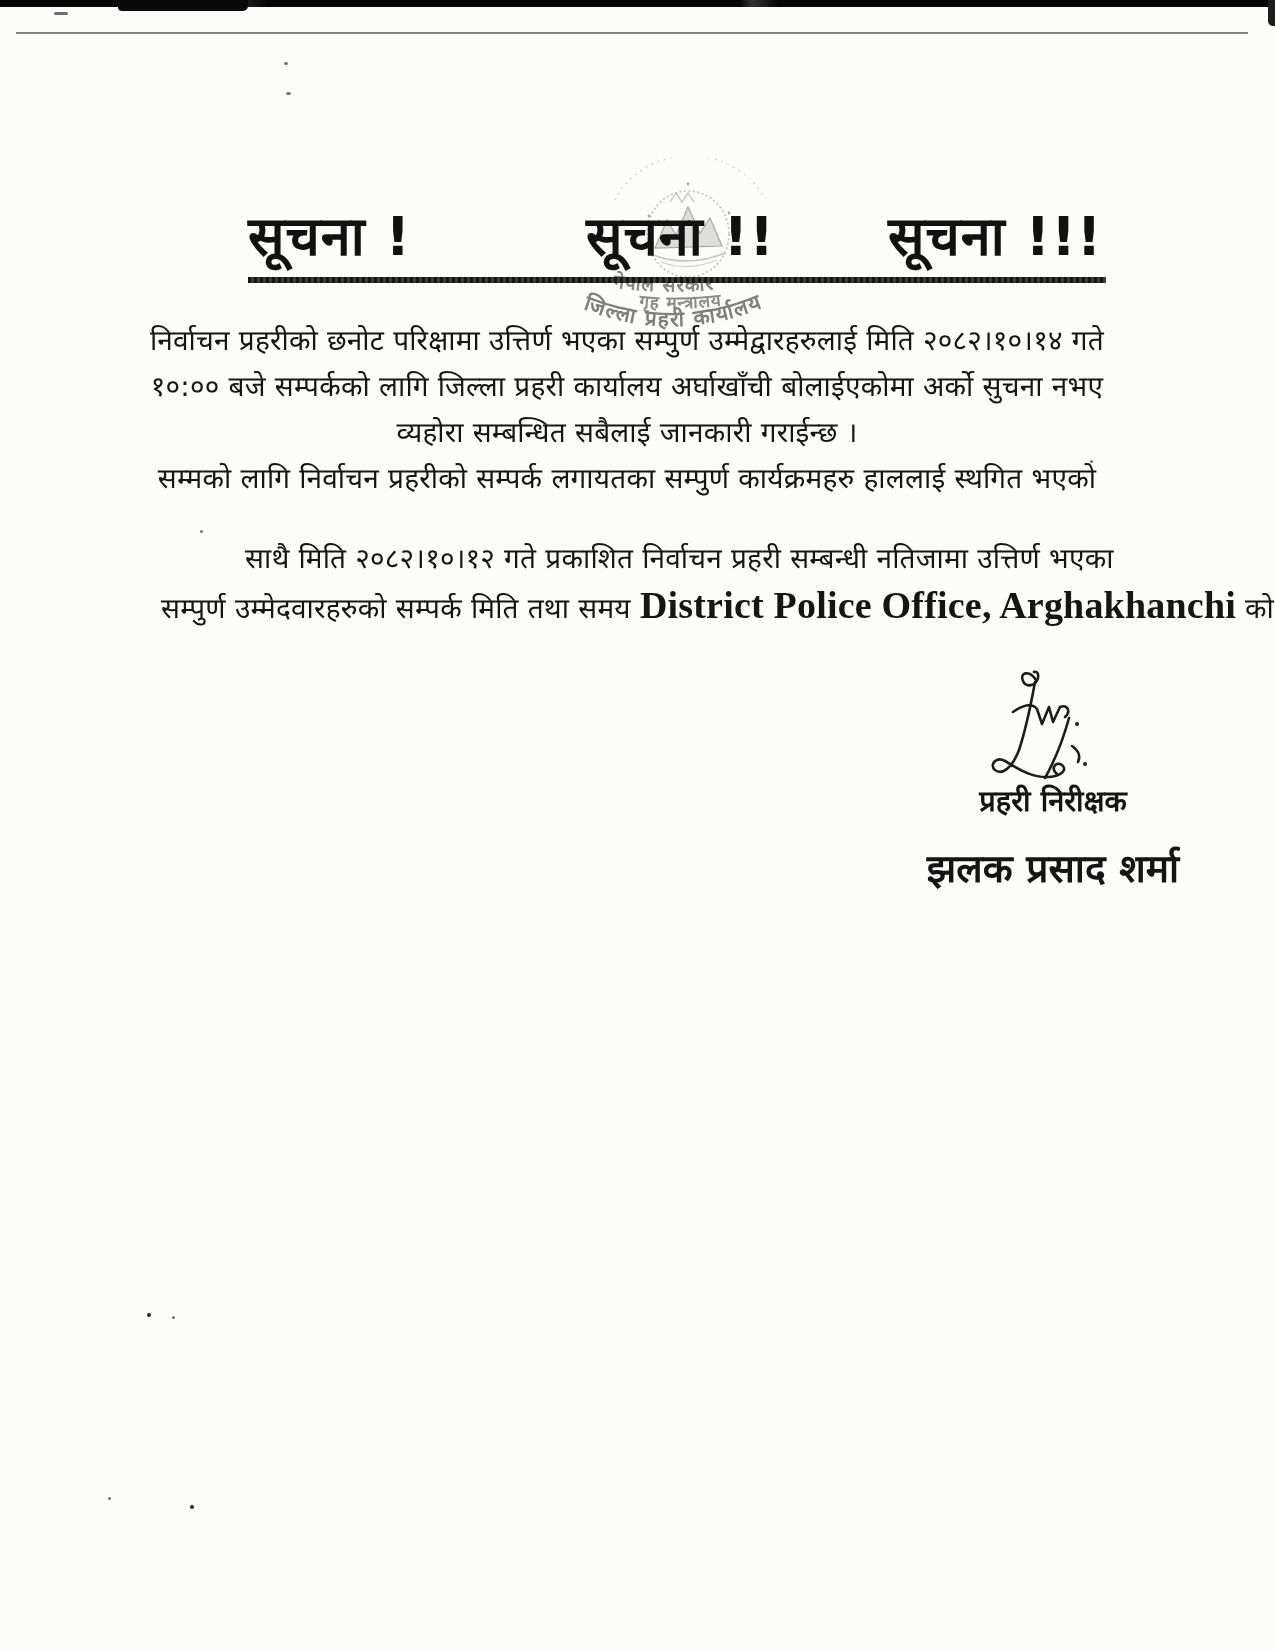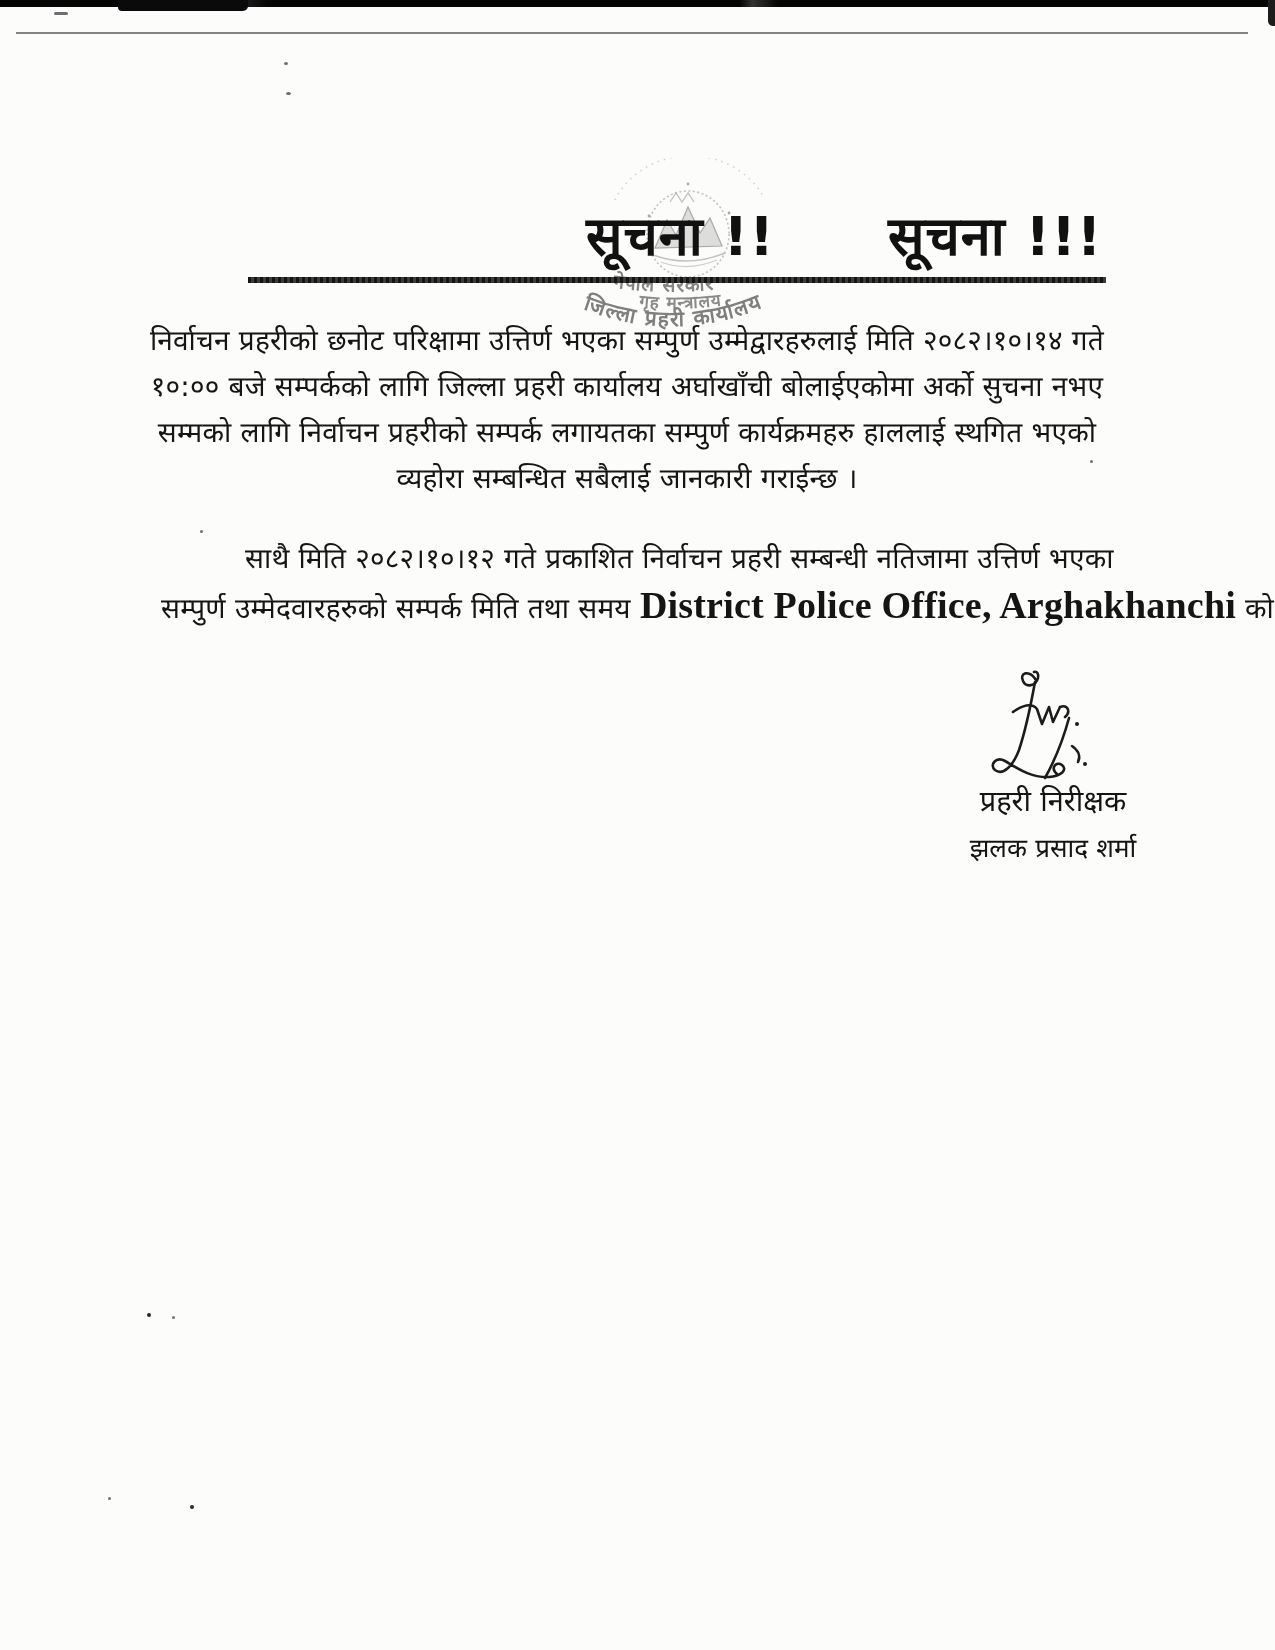--- a/index.html
+++ b/index.html
@@ -75,25 +75,25 @@
     font-size: 38px;
   }
 
   
   .date-line {
     position: absolute; left: 163px; top: 760px;
     font-size: 29px; white-space: nowrap; z-index: 3; color: #151515;
   }
   .signature-block {
     position: absolute; right: 82px; top: 660px; width: 280px;
-    text-align: center; z-index: 3;
+    text-align: center; z-index: 3; font-weight: bold;
   }
   .signature-svg { display: block; margin: 0 auto -8px 60px; }
   .sig-designation { font-size: 29px; white-space: nowrap; color: #141414; }
-  .sig-name { font-size: 26px; white-space: nowrap; margin-top: 10px; color: #141414; }
+  .sig-name { font-size: 39px; white-space: nowrap; margin-top: 21px; color: #141414; }
 </style>
 </head>
 <body>
 
 <div class="page">
 
   <div class="scan-top-bar"></div>
   <div class="scan-top-blob"></div>
   <div class="scan-top-line"></div>
   <div class="scan-right-mark"></div>
@@ -131,29 +131,30 @@
       <textPath href="#stamp-arc-gov" startOffset="4">नेपाल सरकार</textPath>
     </text>
     <text font-size="17" fill="#8a8a8a" font-weight="600" letter-spacing="1">
       <textPath href="#stamp-arc-min" startOffset="6">गृह मन्त्रालय</textPath>
     </text>
     <text font-size="21" fill="#7f7f7f" font-weight="600" letter-spacing="1.5">
       <textPath href="#stamp-arc-off" startOffset="2">जिल्ला प्रहरी कार्यालय</textPath>
     </text>
   </svg>
 
+  <span class="notice-title title-1">सूचना !</span>
   <span class="notice-title title-3">सूचना !!!</span>
   <span class="notice-title title-2">सूचना !!</span>
   <div class="title-underline"></div>
 
   <div class="para para-1">
     <span class="para-line">निर्वाचन प्रहरीको छनोट परिक्षामा उत्तिर्ण भएका सम्पुर्ण उम्मेद्वारहरुलाई मिति २०८२।१०।१४ गते</span>
     <span class="para-line">१०:०० बजे सम्पर्कको लागि जिल्ला प्रहरी कार्यालय अर्घाखाँची बोलाईएकोमा अर्को सुचना नभए</span>
+    <span class="para-line">व्यहोरा सम्बन्धित सबैलाई जानकारी गराईन्छ ।</span>
     <span class="para-line">सम्मको लागि निर्वाचन प्रहरीको सम्पर्क लगायतका सम्पुर्ण कार्यक्रमहरु हाललाई स्थगित भएको</span>
-    <span class="para-line">व्यहोरा सम्बन्धित सबैलाई जानकारी गराईन्छ ।</span>
   </div>
 
   <div class="para para-2">
     <span class="para-line indent">साथै मिति २०८२।१०।१२ गते प्रकाशित निर्वाचन प्रहरी सम्बन्धी नतिजामा उत्तिर्ण भएका</span>
     <span class="para-line"><span>सम्पुर्ण उम्मेदवारहरुको सम्पर्क मिति तथा समय </span><span class="latin-bold">District Police Office, Arghakhanchi</span><span> को</span></span>
   </div>
 
 
   <div class="signature-block">
     <svg class="signature-svg" width="140" height="128" viewBox="0 0 140 128">

